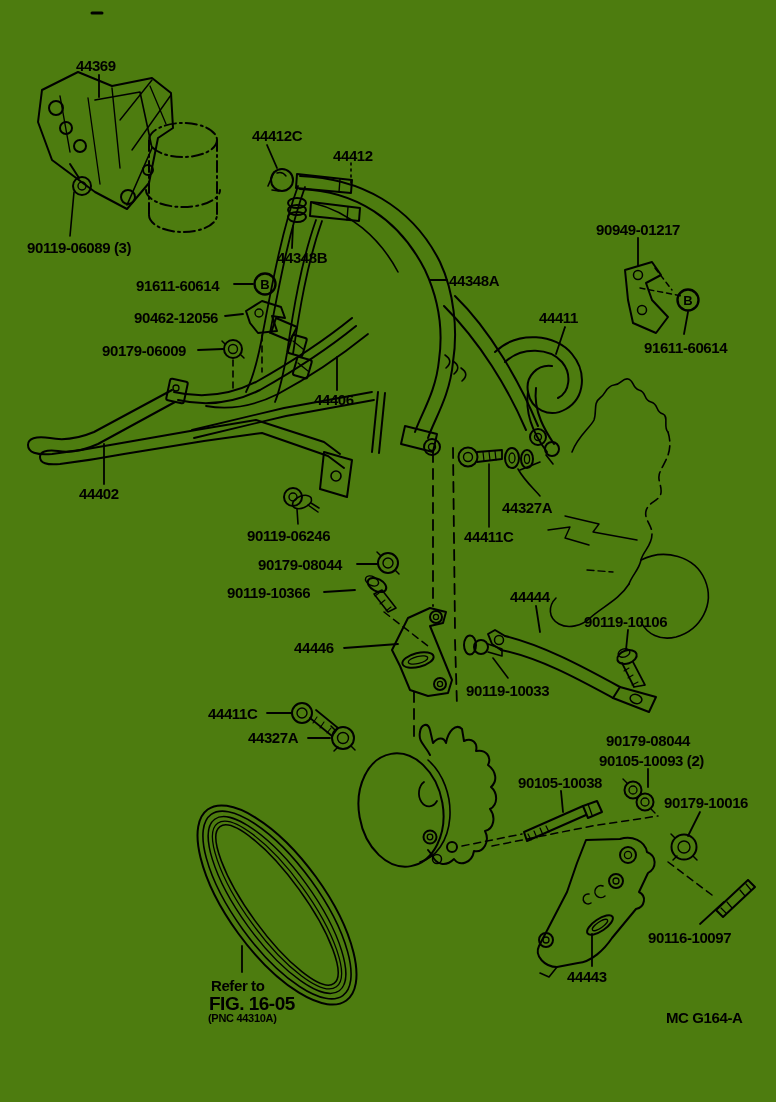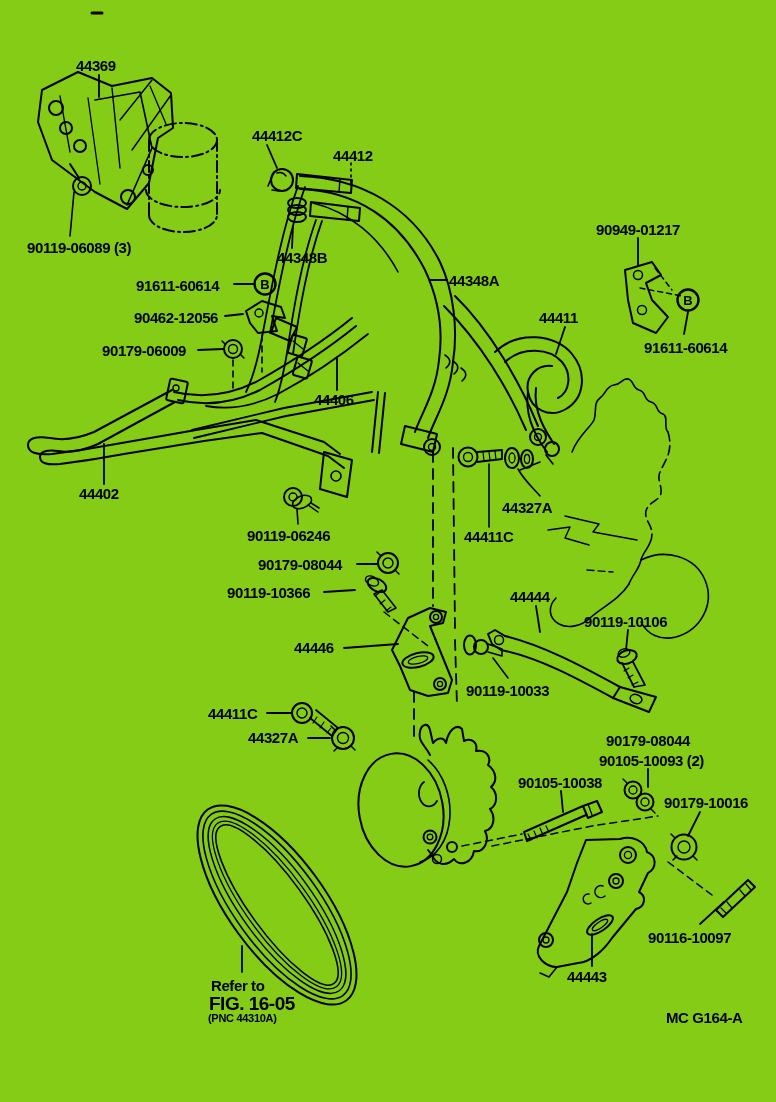--- a/index.html
+++ b/index.html
@@ -1,16 +1,16 @@
 <!DOCTYPE html>
 <html><head>
 <meta charset="utf-8">
 <style>
   html,body{margin:0;padding:0;background:#fff;}
-  .stage{position:relative;width:776px;height:1102px;background:#84cc16;overflow:hidden;
+  .stage{position:relative;width:776px;height:1102px;background:#4d7c0f;overflow:hidden;
          font-family:"Liberation Sans",sans-serif;text-decoration:underline;}
   svg{position:absolute;left:0;top:0;}
   .lbl{font-family:"Liberation Sans",sans-serif;font-weight:bold;font-size:15px;
        letter-spacing:-0.4px;fill:#000;}
   .lbl-sm{font-family:"Liberation Sans",sans-serif;font-weight:bold;font-size:11px;
        letter-spacing:-0.3px;fill:#000;}
   .lbl-big{font-family:"Liberation Sans",sans-serif;font-weight:bold;font-size:19px;
        letter-spacing:-0.5px;fill:#000;}
   .mark{font-family:"Liberation Sans",sans-serif;font-weight:bold;font-size:13px;fill:#000;}
 </style>

